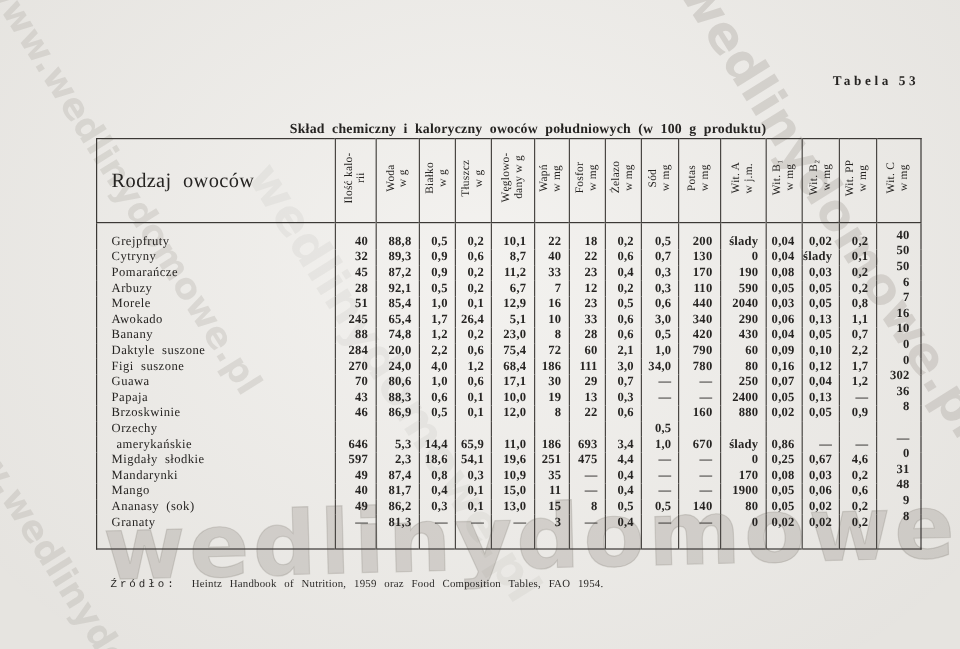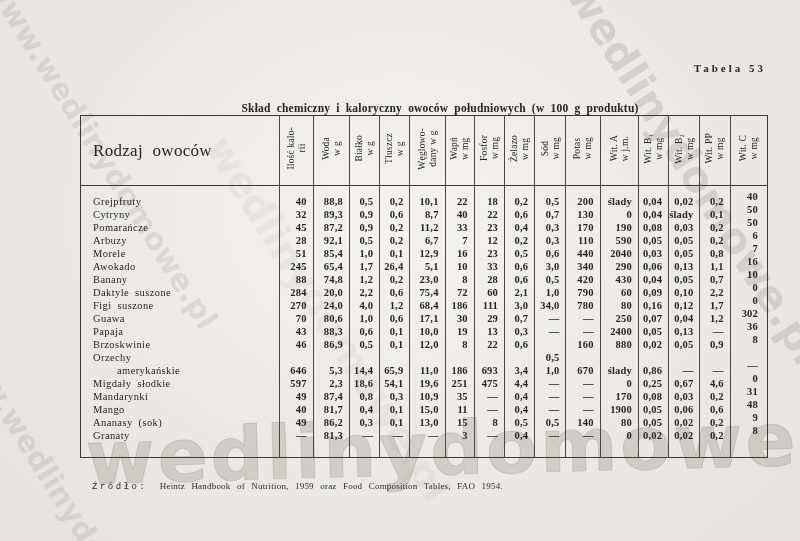--- a/index.html
+++ b/index.html
@@ -61,21 +61,21 @@
   th.name-col{text-align:left;padding-left:12px;font-size:17px;word-spacing:5px;letter-spacing:0.3px;}
   .rot{
     display:inline-block;writing-mode:vertical-rl;transform:rotate(180deg);
     white-space:pre-line;line-height:1.12;font-size:9.5px;letter-spacing:0.2px;
     max-height:64px;
   }
   tbody td{height:13px;font-size:10.5px;line-height:13px;vertical-align:middle;}
   tbody tr:first-child td{padding-top:9px;}
   tbody tr:last-child td{padding-bottom:15px;}
   td.name{padding-left:12px;letter-spacing:0.4px;word-spacing:3px;white-space:nowrap;}
-  td.name.indent{padding-left:36px;}
+  td.name.indent{padding-left:16px;}
   td.num{text-align:right;padding-right:6px;font-weight:bold;letter-spacing:0.2px;}
   td.vitc{padding-right:9px;}
   .raise{position:relative;top:-5px;display:inline-block;}
   .source{
     position:absolute;top:481px;left:92px;
     font-size:9px;letter-spacing:0.2px;word-spacing:4px;color:#2c2a28;
   }
   .src-prefix{letter-spacing:2.5px;margin-right:6px;font-family:Liberation Mono, monospace;}
   .src-it{}
 </style>

